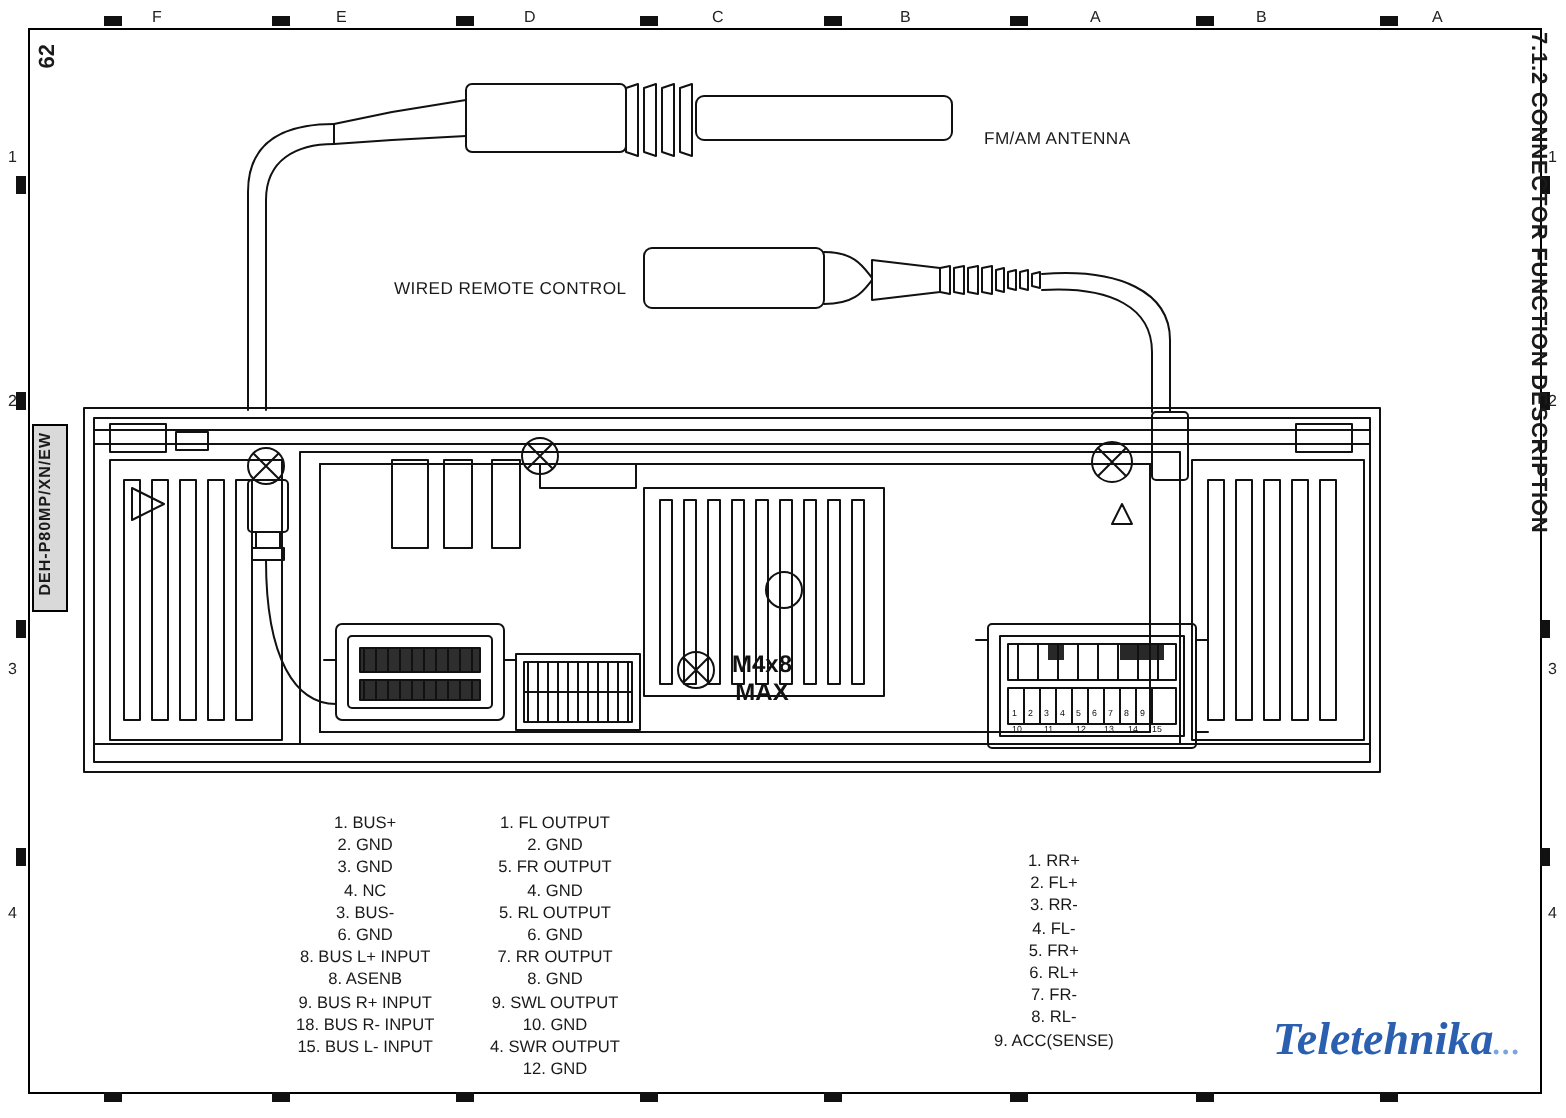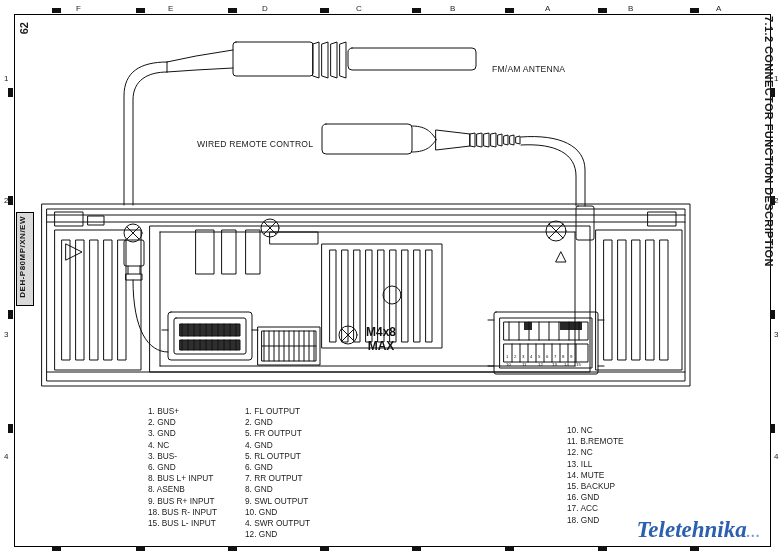--- a/index.html
+++ b/index.html
@@ -28,26 +28,26 @@
          border:1px solid #000;background:#d9d9d9;}
   #model span{display:block;writing-mode:vertical-rl;transform:rotate(180deg);
          font-size:8px;font-weight:bold;letter-spacing:.5px;padding:3px 1px;white-space:nowrap;}
 
   
   #svgwrap{position:absolute;left:0;top:0;width:783px;height:559px;}
   svg{display:block;}
 
   
   .pinblock{position:absolute;font-size:8.3px;line-height:11.2px;white-space:nowrap;}
-  .pinblock div{letter-spacing:0px;}
+  .pinblock div{letter-spacing:0px;text-align:center;}
 
   .label{position:absolute;font-size:8.6px;letter-spacing:.2px;white-space:nowrap;}
 
   
-  #wm{position:absolute;right:22px;bottom:16px;font-family:"Liberation Serif", serif;
+  #wm{position:absolute;right:22px;bottom:26px;font-family:"Liberation Serif", serif;
       font-style:italic;font-size:23px;color:#2b5fb0;font-weight:bold;}
   #wm .dots{color:#7aa4dd;font-size:15px;letter-spacing:1px;}
 </style>
 </head>
 <body>
 
 <div id="page">
 
   <div id="border"></div>
 
@@ -301,30 +301,30 @@
     <div>5. RL OUTPUT</div>
     <div>6. GND</div>
     <div>7. RR OUTPUT</div>
     <div>8. GND</div>
     <div>9. SWL OUTPUT</div>
     <div>10. GND</div>
     <div>4. SWR OUTPUT</div>
     <div>12. GND</div>
   </div>
 
-
-  <div class="pinblock" style="left:567px;top:425px;">
-    <div>10. NC</div>
-    <div>11. B.REMOTE</div>
-    <div>12. NC</div>
-    <div>13. ILL</div>
-    <div>14. MUTE</div>
-    <div>15. BACKUP</div>
-    <div>16. GND</div>
-    <div>17. ACC</div>
-    <div>18. GND</div>
-  </div>
+  <div class="pinblock" style="left:497px;top:425px;">
+    <div>1. RR+</div>
+    <div>2. FL+</div>
+    <div>3. RR-</div>
+    <div>4. FL-</div>
+    <div>5. FR+</div>
+    <div>6. RL+</div>
+    <div>7. FR-</div>
+    <div>8. RL-</div>
+    <div>9. ACC(SENSE)</div>
+  </div>
+
 
   <div id="wm">
     <span>Teletehnika</span><span class="dots">...</span>
   </div>
 
 </div>
 
 </body></html>

